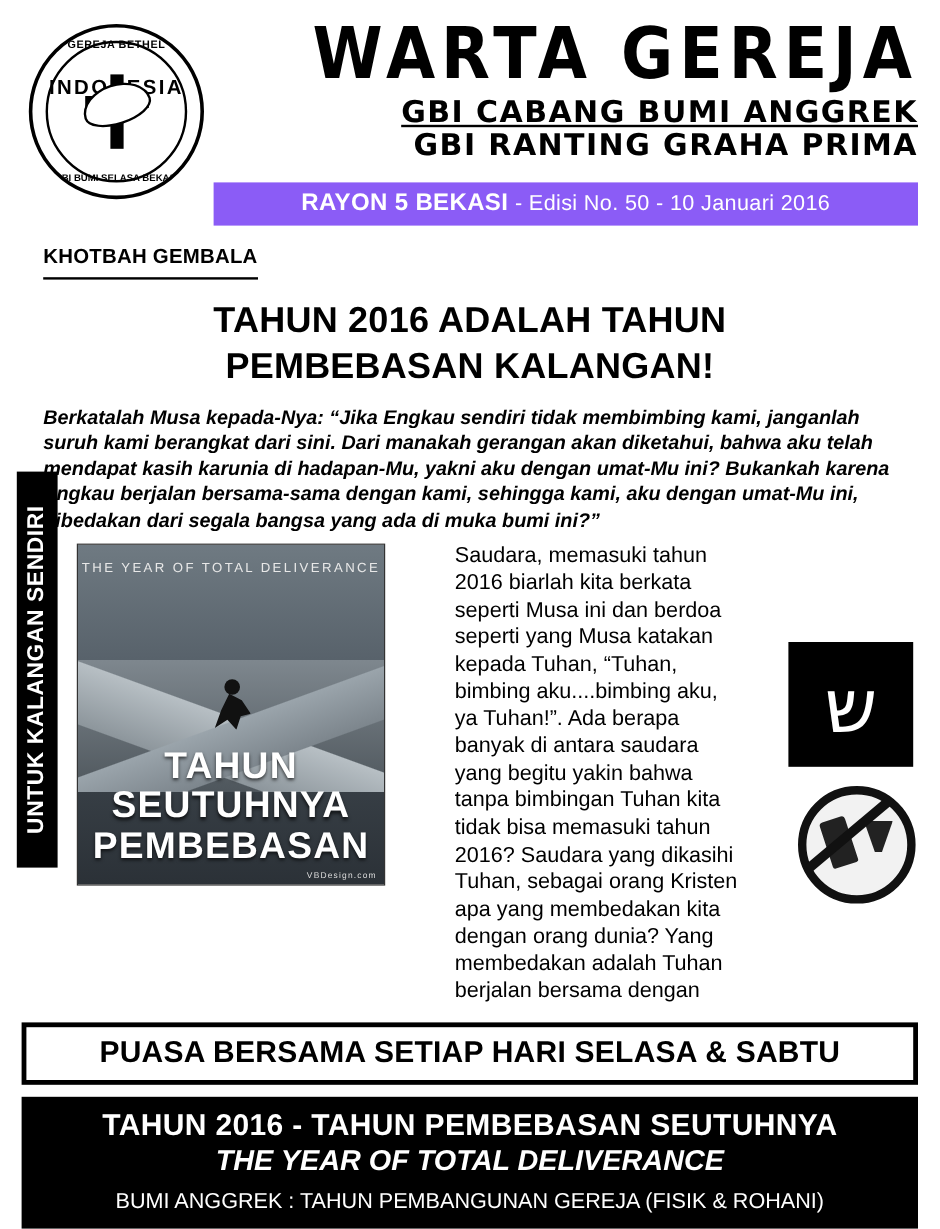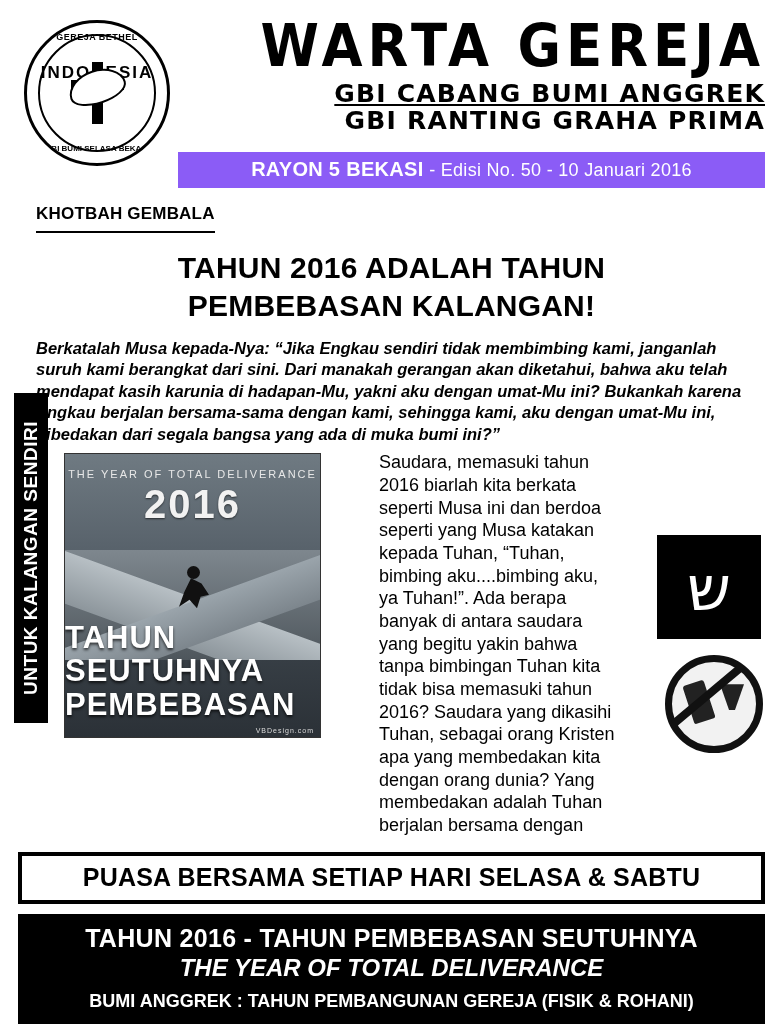--- a/index.html
+++ b/index.html
@@ -277,21 +277,21 @@
     position: absolute;
     left: 6px; top: 12px;
     width: 30px; height: 30px;
     background: #111;
     clip-path: polygon(40% 0%, 75% 18%, 100% 55%, 72% 62%, 60% 100%, 35% 72%, 0% 95%, 18% 45%);
   }
   .poster .p-bottom {
     position: absolute;
     left: 0; right: 0;
     bottom: 16px;
-    text-align: left;
+    text-align: center;
     font-weight: bold;
     line-height: 1.08;
     font-size: 31px;
     letter-spacing: 1px;
     text-shadow: 0 2px 3px rgba(0,0,0,.7);
   }
   .poster .p-credit {
     position: absolute;
     right: 6px;
     bottom: 3px;
@@ -406,21 +406,21 @@
     font-size: 25px;
     letter-spacing: 0.3px;
   }
   .black-bar .l2 {
     font-weight: bold;
     font-style: italic;
     font-size: 24px;
     margin-top: 1px;
   }
   .black-bar .l3 {
-    font-weight: bold;
+    font-weight: normal;
     font-size: 18px;
     margin-top: 9px;
   }
 </style>
 </head>
 <body>
 
 <div class="page">
 
   <div class="masthead">
@@ -460,21 +460,20 @@
     <div class="verse">Berkatalah Musa kepada-Nya: “Jika Engkau sendiri tidak membimbing kami, janganlah suruh kami berangkat dari sini. Dari manakah gerangan akan diketahui, bahwa aku telah mendapat kasih karunia di hadapan-Mu, yakni aku dengan umat-Mu ini? Bukankah karena Engkau berjalan bersama-sama dengan kami, sehingga kami, aku dengan umat-Mu ini, dibedakan dari segala bangsa yang ada di muka bumi ini?”</div>
 
     <div class="mid">
 
       <div class="side-banner">
         <span>UNTUK KALANGAN SENDIRI</span>
       </div>
 
       <div class="poster">
         <div class="p-top">THE YEAR OF TOTAL DELIVERANCE</div>
-        <div class="p-year">2016</div>
         <div class="mountains"></div>
         <div class="runner"></div>
         <div class="p-bottom">
           <div>TAHUN</div>
           <div>SEUTUHNYA</div>
           <div>PEMBEBASAN</div>
         </div>
         <div class="p-credit">VBDesign.com</div>
       </div>
 

